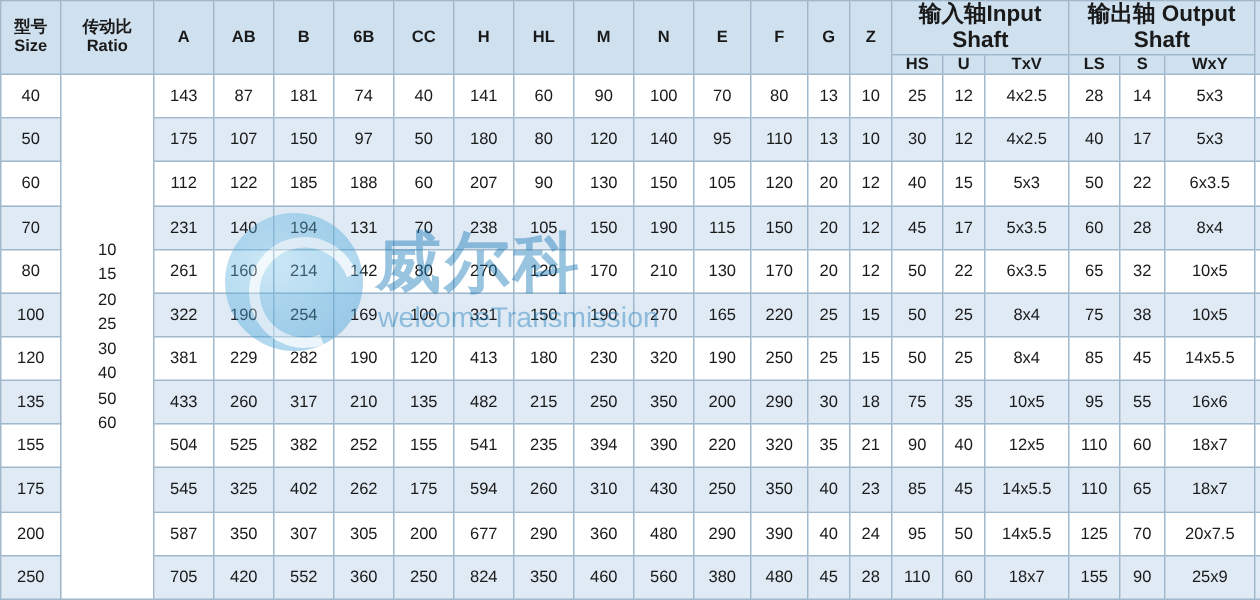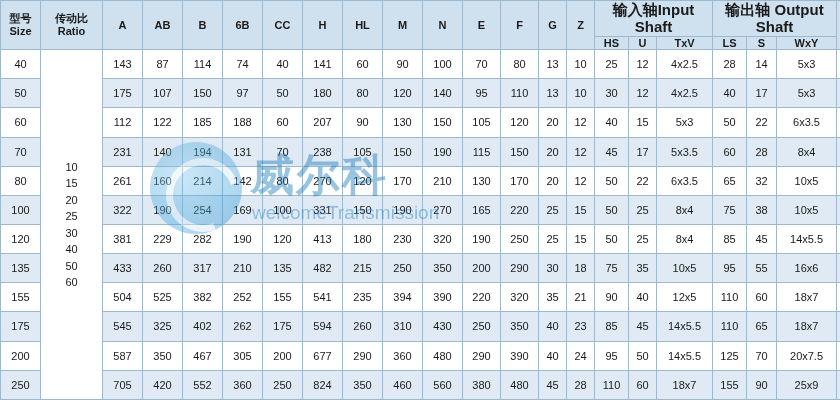--- a/index.html
+++ b/index.html
@@ -195,21 +195,21 @@
               <span>20</span>
               <span>25</span>
               <span>30</span>
               <span>40</span>
               <span>50</span>
               <span>60</span>
             </span>
           </td>
           <td>143</td>
           <td>87</td>
-          <td>114</td>
+          <td>181</td>
           <td>74</td>
           <td>40</td>
           <td>141</td>
           <td>60</td>
           <td>90</td>
           <td>100</td>
           <td>70</td>
           <td>80</td>
           <td>13</td>
           <td>10</td>
@@ -425,21 +425,21 @@
           <td>14x5.5</td>
           <td>110</td>
           <td>65</td>
           <td>18x7</td>
           <td>150</td>
         </tr>
         <tr>
           <td class="sizecell">200</td>
           <td>587</td>
           <td>350</td>
-          <td>467</td>
+          <td>307</td>
           <td>305</td>
           <td>200</td>
           <td>677</td>
           <td>290</td>
           <td>360</td>
           <td>480</td>
           <td>290</td>
           <td>390</td>
           <td>40</td>
           <td>24</td>

